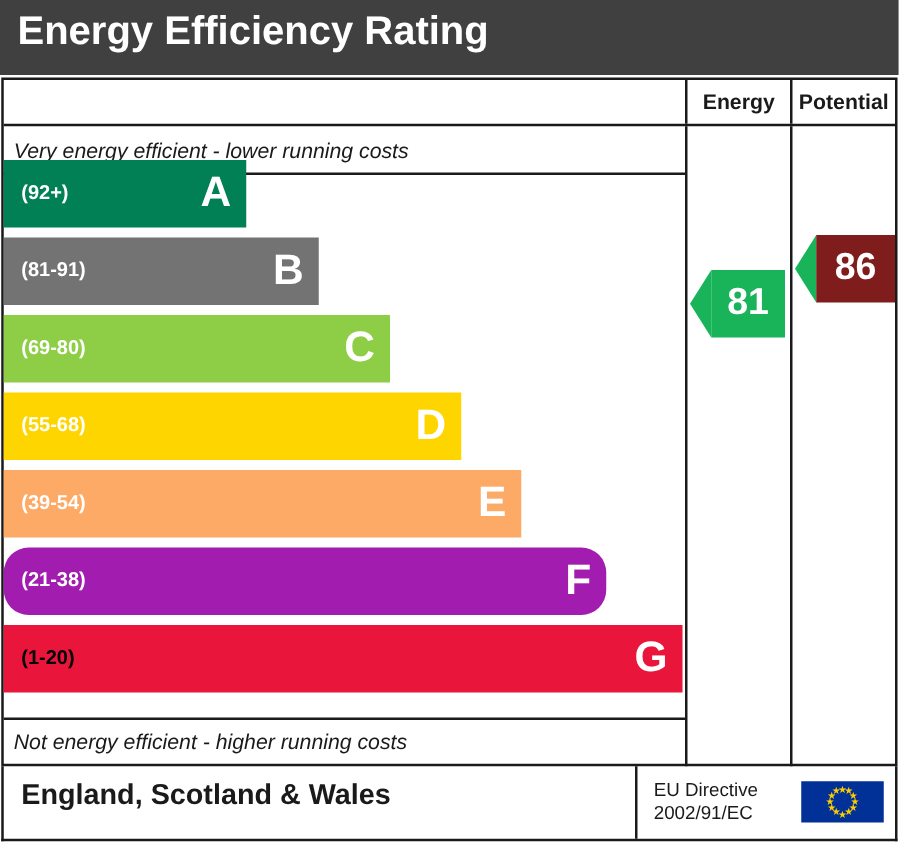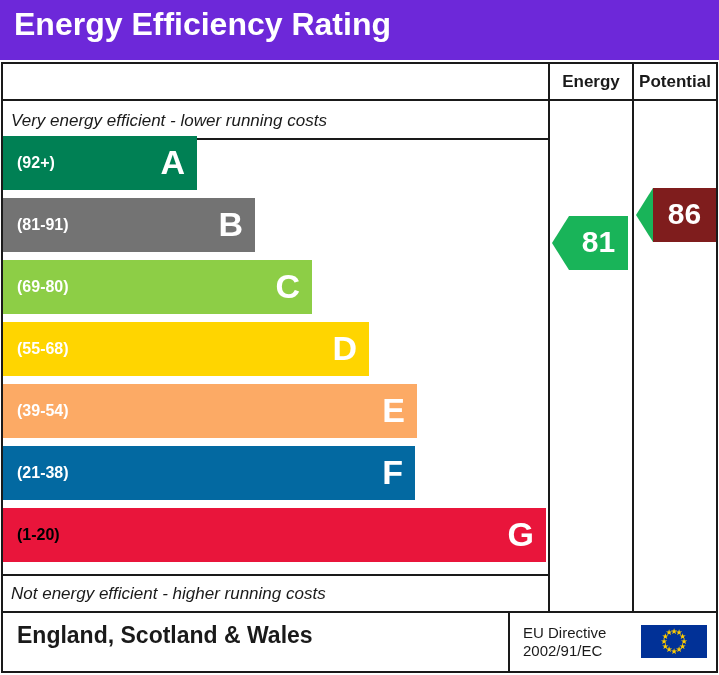--- a/index.html
+++ b/index.html
@@ -19,21 +19,21 @@
     background: #ffffff;
   }
 
   
   .title-bar {
     position: absolute;
     left: 0;
     top: 0;
     width: 719px;
     height: 60px;
-    background: #6d28d9;
+    background: #404040;
     box-sizing: border-box;
   }
   .title-bar .title-text {
     position: absolute;
     left: 14px;
     top: 6px;
     font-size: 32px;
     font-weight: bold;
     color: #ffffff;
     letter-spacing: 0px;
@@ -122,21 +122,21 @@
     height: 2px;
     background: #1a1a1a;
   }
   .hline-top { top: 74px; }
   .hline-bottom { top: 510px; }
 
   
   .bands {
     position: absolute;
     left: 0;
-    top: 72px;
+    top: 64px;
     width: 545px;
     height: 434px;
   }
   .band {
     position: absolute;
     left: 0;
     height: 54px;
     box-sizing: border-box;
   }
   .band .range {
@@ -278,21 +278,21 @@
           <span class="letter" style="color: rgb(255, 255, 255);">C</span>
         </div>
         <div class="band" style="top: 186px; width: 366px; background: rgb(255, 213, 0);">
           <span class="range" style="color: rgb(255, 255, 255);">(55-68)</span>
           <span class="letter" style="color: rgb(255, 255, 255);">D</span>
         </div>
         <div class="band" style="top: 248px; width: 414px; background: rgb(252, 170, 101);">
           <span class="range" style="color: rgb(255, 255, 255);">(39-54)</span>
           <span class="letter" style="color: rgb(255, 255, 255);">E</span>
         </div>
-        <div class="band" style="top: 310px; width: 412px; background: #0369a1;">
+        <div class="band" style="top: 310px; width: 482px; background: #a21caf; border-radius: 20px;">
           <span class="range" style="color: rgb(255, 255, 255);">(21-38)</span>
           <span class="letter" style="color: rgb(255, 255, 255);">F</span>
         </div>
         <div class="band" style="top: 372px; width: 543px; background: rgb(233, 21, 59);">
           <span class="range" style="color: #000000;">(1-20)</span>
           <span class="letter" style="color: rgb(255, 255, 255);">G</span>
         </div>
       </div>
 
     <div class="hline hline-bottom"></div>

